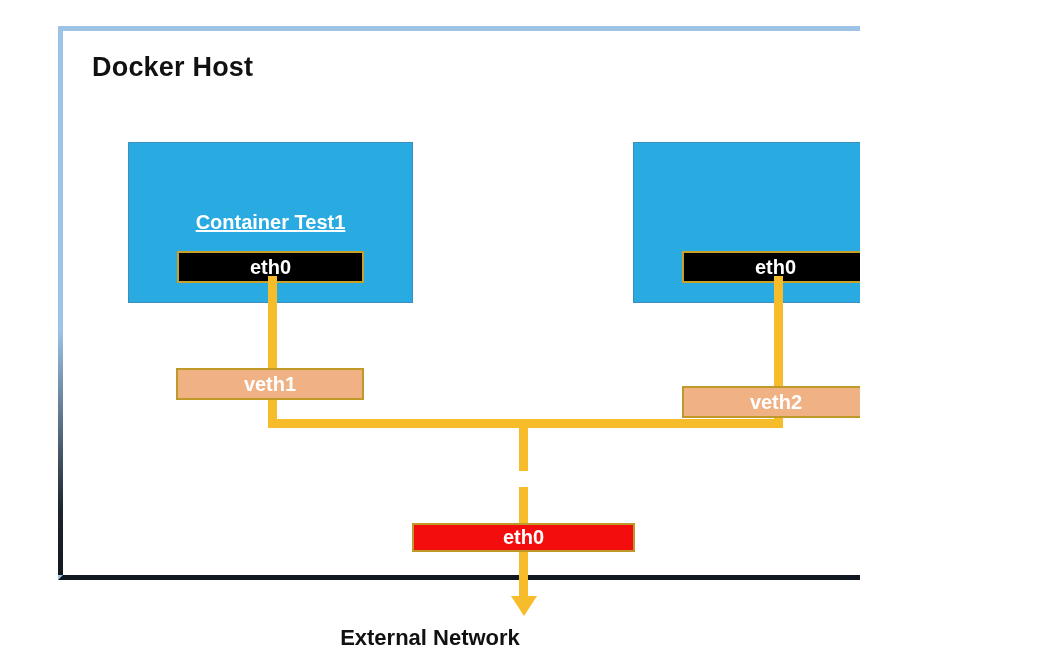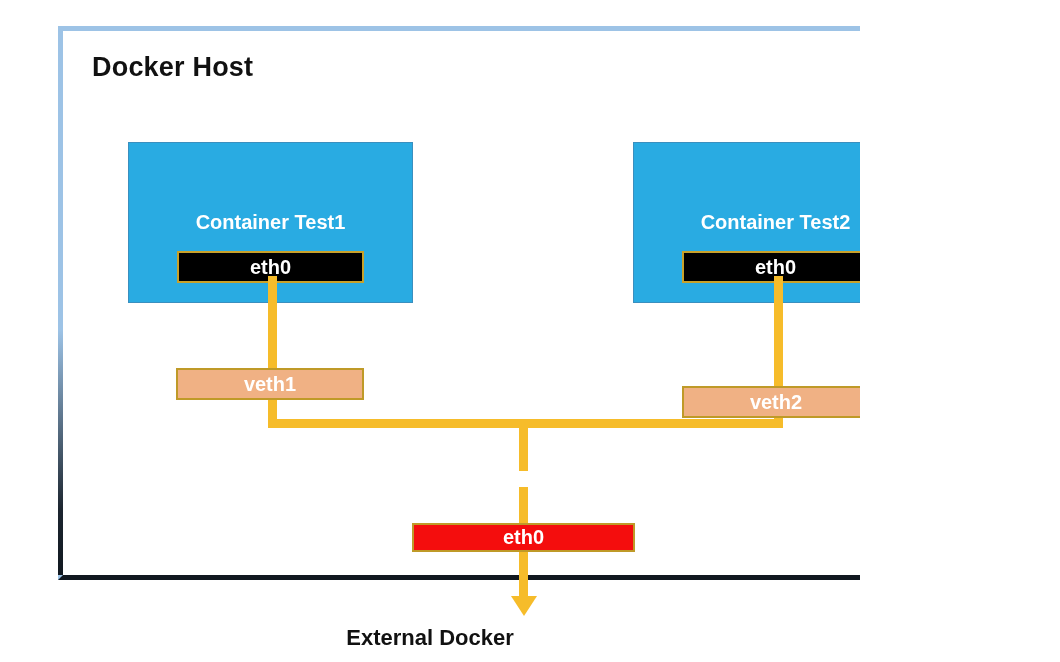--- a/index.html
+++ b/index.html
@@ -69,20 +69,21 @@
   }
   .container-label {
     position: absolute;
     left: 0;
     right: 0;
     top: 68px;
     text-align: center;
     color: #ffffff;
     font-size: 20px;
     font-weight: bold;
+    text-decoration: underline;
   }
   .eth-inner {
     position: absolute;
     left: 48px;
     right: 48px;
     top: 108px;
     height: 32px;
     background: #000000;
     border: 2px solid #c8a12a;
     box-sizing: border-box;
@@ -148,21 +149,20 @@
   </div>
 
   <div class="host-title">Docker Host</div>
 
   <div class="container-box" style="left:128px; top:142px; width:285px; height:161px;">
     <div class="container-label">Container Test1</div>
     <div class="eth-inner">eth0</div>
   </div>
 
   <div class="container-box" style="left:633px; top:142px; width:285px; height:161px;">
-    <div class="container-label">Container Test2</div>
     <div class="eth-inner">eth0</div>
   </div>
 
   <div class="link link-v" style="left:268px; top:276px; height:152px;"></div>
 
   <div class="link link-v" style="left:774px; top:276px; height:152px;"></div>
 
   <div class="link link-h" style="left:268px; top:419px; width:515px;"></div>
 
   <div class="link link-v" style="left:519px; top:419px; height:52px;"></div>
@@ -172,15 +172,15 @@
   <div class="link link-v" style="left:519px; top:551px; height:52px;"></div>
   <div class="arrow-head" style="left:511px; top:596px;"></div>
 
   <div class="node-box node-veth" style="left:176px; top:368px; width:188px; height:32px;">veth1</div>
 
   <div class="node-box node-veth" style="left:682px; top:386px; width:188px; height:32px;">veth2</div>
 
 
   <div class="node-box node-red" style="left:412px; top:523px; width:223px; height:29px;">eth0</div>
 
-  <div class="ext-label" style="top:625px;">External Docker</div>
+  <div class="ext-label" style="top:625px;">External Network</div>
 
 </div>
 
 </body></html>

